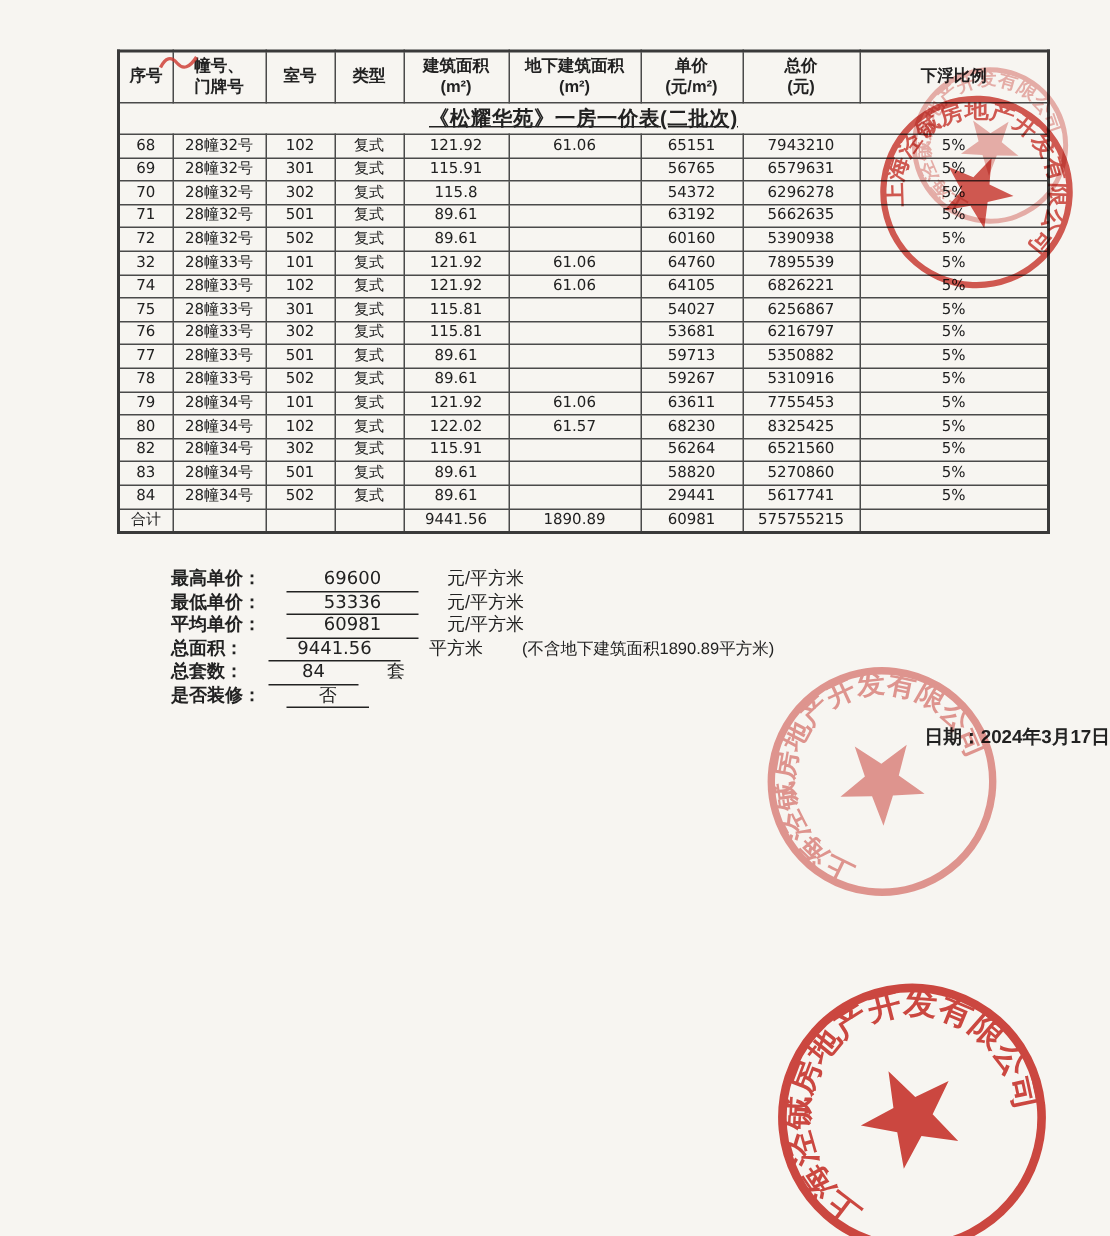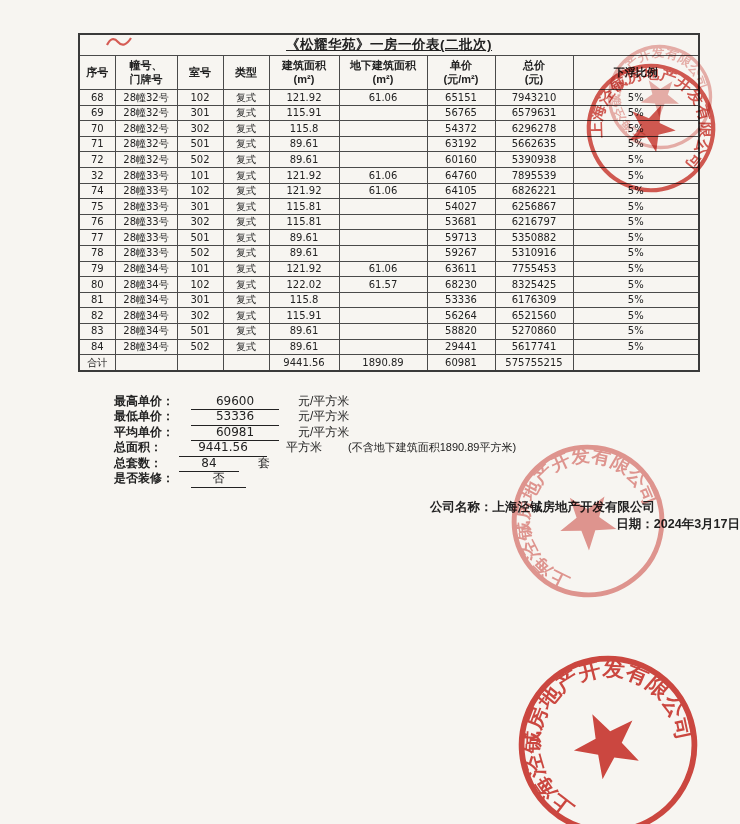--- a/index.html
+++ b/index.html
@@ -85,39 +85,39 @@
         <col style="width:62px">
         <col style="width:46px">
       <col style="width:46px">
         <col style="width:70px">
         <col style="width:88px">
       <col style="width:68px">
         <col style="width:78px">
         <col style="width:126px">
     </colgroup>
     <thead>
-      <tr>
-        <td class="title-cell" colspan="9">《松耀华苑》一房一价表(二批次)</td>
-      </tr>
       <tr>
           <th>序号</th>
           <th>幢号、
 门牌号</th>
           <th>室号</th>
           <th>类型</th>
           <th>建筑面积
 (m²)</th>
           <th>地下建筑面积
 (m²)</th>
           <th>单价
 (元/m²)</th>
           <th>总价
 (元)</th>
           <th>下浮比例</th>
         </tr>
+      <tr>
+        <td class="title-cell" colspan="9">《松耀华苑》一房一价表(二批次)</td>
+      </tr>
     </thead>
     <tbody>
         <tr>
           <td>68</td>
           <td>28幢32号</td>
           <td>102</td>
           <td>复式</td>
           <td>121.92</td>
           <td>61.06</td>
           <td>65151</td>
@@ -247,31 +247,20 @@
         </tr>
         <tr>
           <td>80</td>
           <td>28幢34号</td>
           <td>102</td>
           <td>复式</td>
           <td>122.02</td>
           <td>61.57</td>
           <td>68230</td>
           <td>8325425</td>
-          <td>5%</td>
-        </tr>
-        <tr>
-          <td>81</td>
-          <td>28幢34号</td>
-          <td>301</td>
-          <td>复式</td>
-          <td>115.8</td>
-          <td></td>
-          <td>53336</td>
-          <td>6176309</td>
           <td>5%</td>
         </tr>
         <tr>
           <td>82</td>
           <td>28幢34号</td>
           <td>302</td>
           <td>复式</td>
           <td>115.91</td>
           <td></td>
           <td>56264</td>
@@ -317,21 +306,20 @@
   <div class="summary-block">
       <div class="summary-line"><span class="summary-label">最高单价：</span><span class="summary-value">69600</span><span class="summary-unit">元/平方米</span></div>
       <div class="summary-line"><span class="summary-label">最低单价：</span><span class="summary-value">53336</span><span class="summary-unit">元/平方米</span></div>
       <div class="summary-line"><span class="summary-label">平均单价：</span><span class="summary-value">60981</span><span class="summary-unit">元/平方米</span></div>
       <div class="summary-line"><span class="summary-label">总面积：</span><span class="summary-value">9441.56</span><span class="summary-unit">平方米</span><span class="summary-note">(不含地下建筑面积1890.89平方米)</span></div>
       <div class="summary-line"><span class="summary-label">总套数：</span><span class="summary-value">84</span><span class="summary-unit">套</span></div>
       <div class="summary-line"><span class="summary-label">是否装修：</span><span class="summary-value">否</span></div>
     </div>
 
   <div class="company-block">
-    <div class="company-line">公司名称：上海泾铖房地产开发有限公司</div>
     <div class="date-line">日期：2024年3月17日</div>
   </div>
 
   <div class="stamp stamp-top">
     <svg viewBox="0 0 200 200">
       <circle cx="100" cy="100" r="90" fill="none" stroke="currentColor" stroke-width="6"></circle>
       <polygon fill="currentColor" points="100,64 108.5,88.3 134.2,88.9 113.8,104.5 121.2,129.1 100,114.5 78.8,129.1 86.2,104.5 65.8,88.9 91.5,88.3"></polygon>
       <path id="seal-arc-1" d="M 41,141.3 A 72,72 0 1 1 159,141.3" fill="none"></path>
       <text font-size="21" font-weight="bold" fill="currentColor">
         <textPath href="#seal-arc-1" textLength="300" lengthAdjust="spacingAndGlyphs">上海泾铖房地产开发有限公司</textPath>

